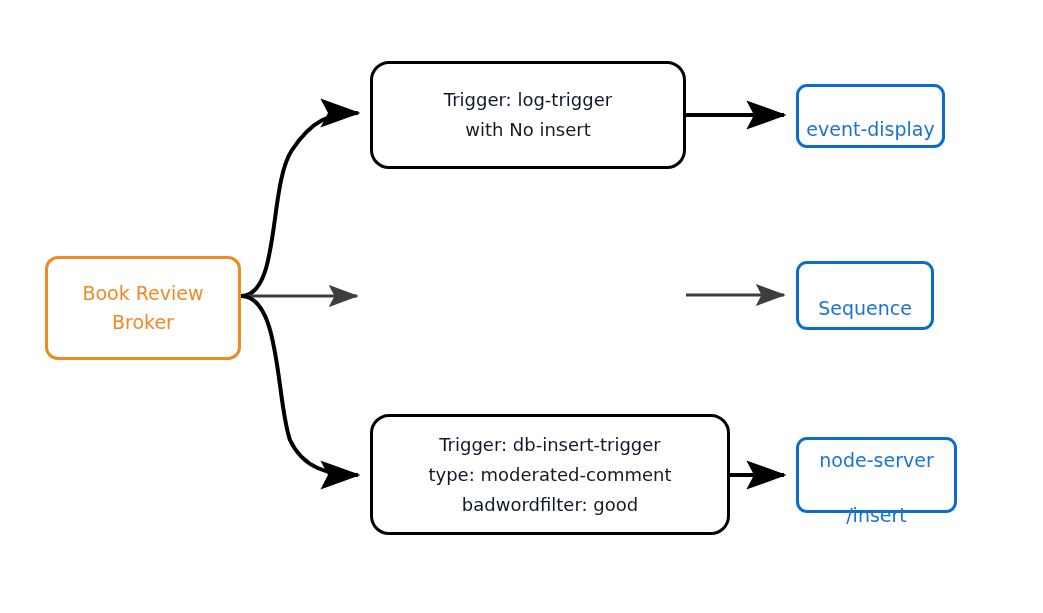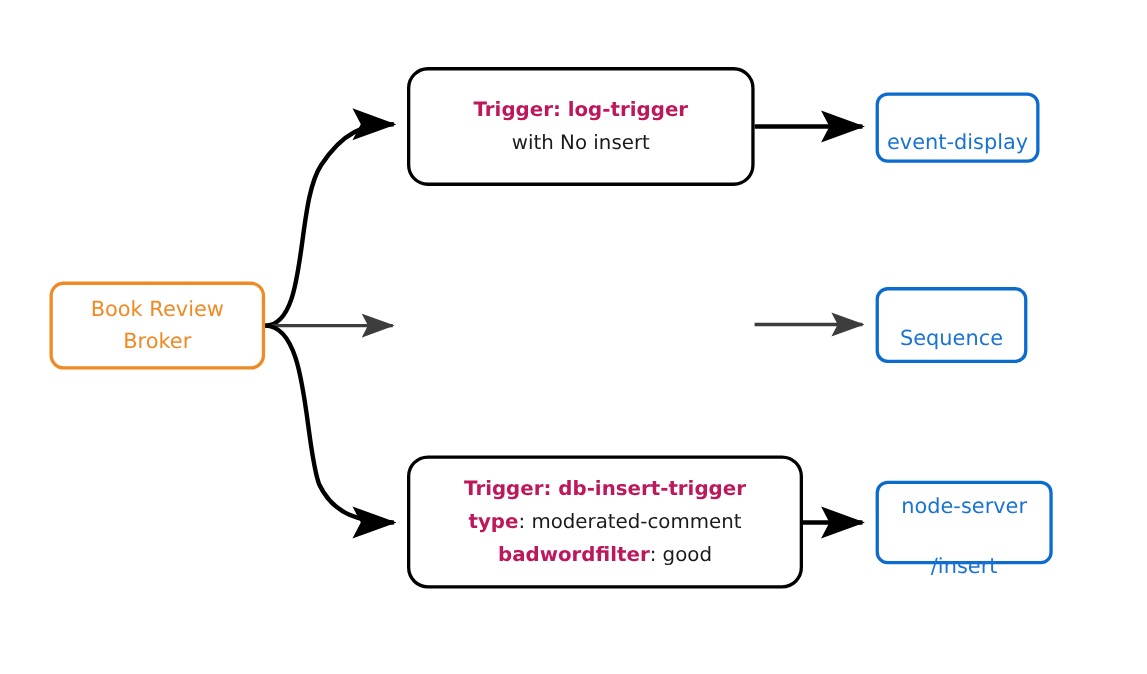--- a/index.html
+++ b/index.html
@@ -48,22 +48,22 @@
     border: 3px solid #000000;
     border-radius: 19px;
     color: #1a1a1a;
     font-size: 18px;
     line-height: 30px;
   }
   .node-trigger .ln {
     white-space: nowrap;
   }
   .node-trigger b {
-    font-weight: bold;
-    color: #be185d;
+    font-weight: normal;
+    color: #0f172a;
   }
   
   .node-service {
     border: 3px solid #0b6ccd;
     border-radius: 11px;
     color: #1a73d4;
     font-size: 19px;
     line-height: 29px;
   }
   .node-service .ln {
@@ -95,21 +95,21 @@
 
     <path d="M 241,296 C 281,296 276,400 290,440 C 303,468 328,475 358,475" fill="none" stroke="#000000" stroke-width="4" marker-end="url(#arrowBlack)"></path>
 
     <path d="M 686,115 L 784,115" fill="none" stroke="#000000" stroke-width="4" marker-end="url(#arrowBlack)"></path>
 
     <path d="M 686,295 L 784,295" fill="none" stroke="#3d3d3d" stroke-width="3" marker-end="url(#arrowGray)"></path>
 
     <path d="M 686,475 L 784,475" fill="none" stroke="#000000" stroke-width="4" marker-end="url(#arrowBlack)"></path>
   </svg>
 
-  <div class="node node-broker" style="left:45px; top:256px; width:196px; height:80px;">
+  <div class="node node-broker" style="left:45px; top:256px; width:196px; height:104px;">
     <div class="broker-line">Book Review</div>
     <div class="broker-line">Broker</div>
   </div>
 
   <div class="node node-trigger" style="left:370px; top:61px; width:316px; height:108px;">
     <div class="ln">
       <b>Trigger: log-trigger</b>
     </div>
     <div class="ln">
       <span>with No insert</span>

